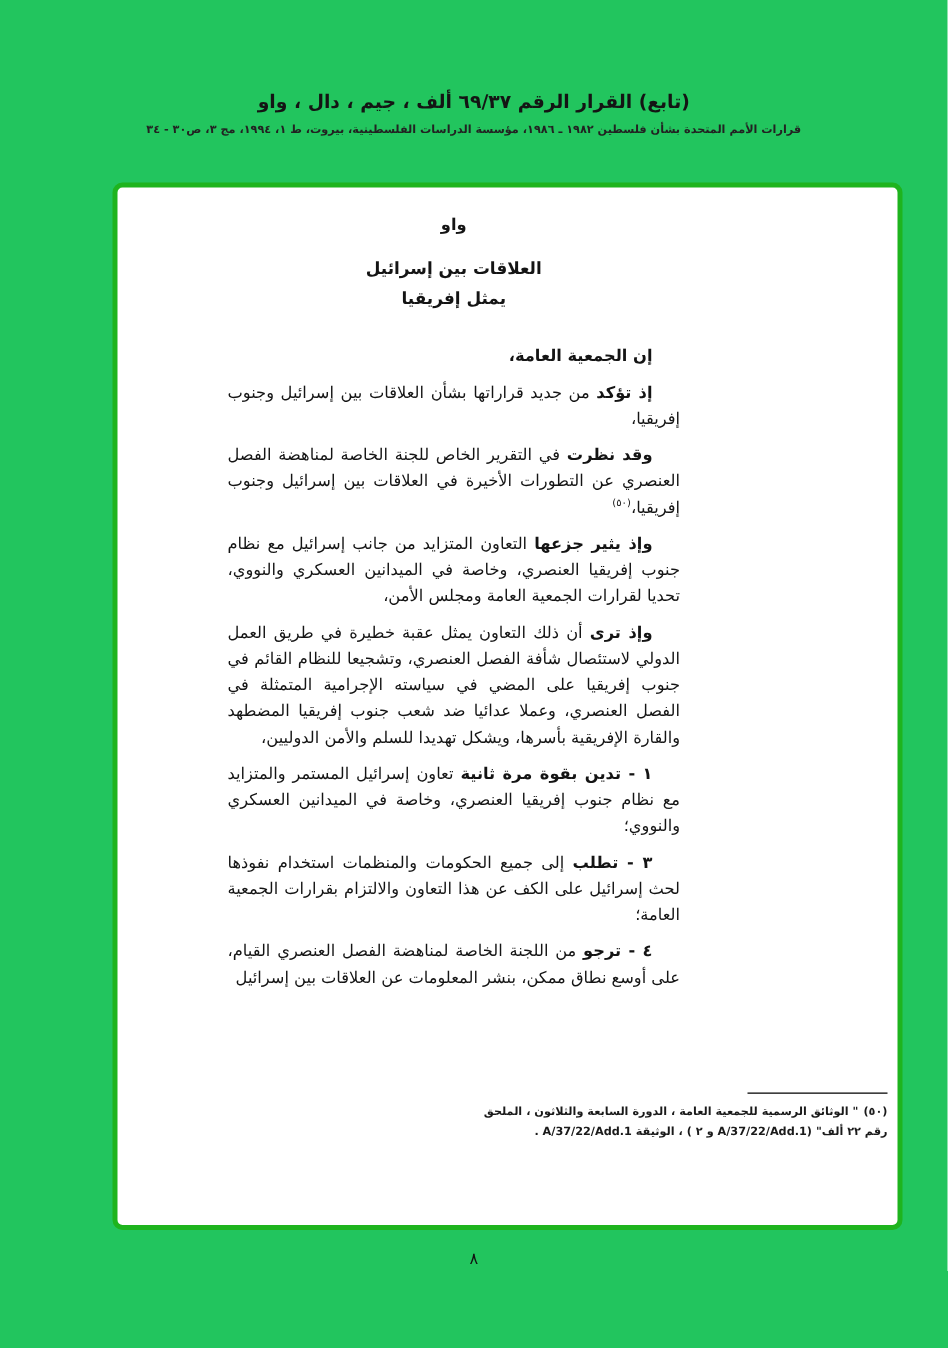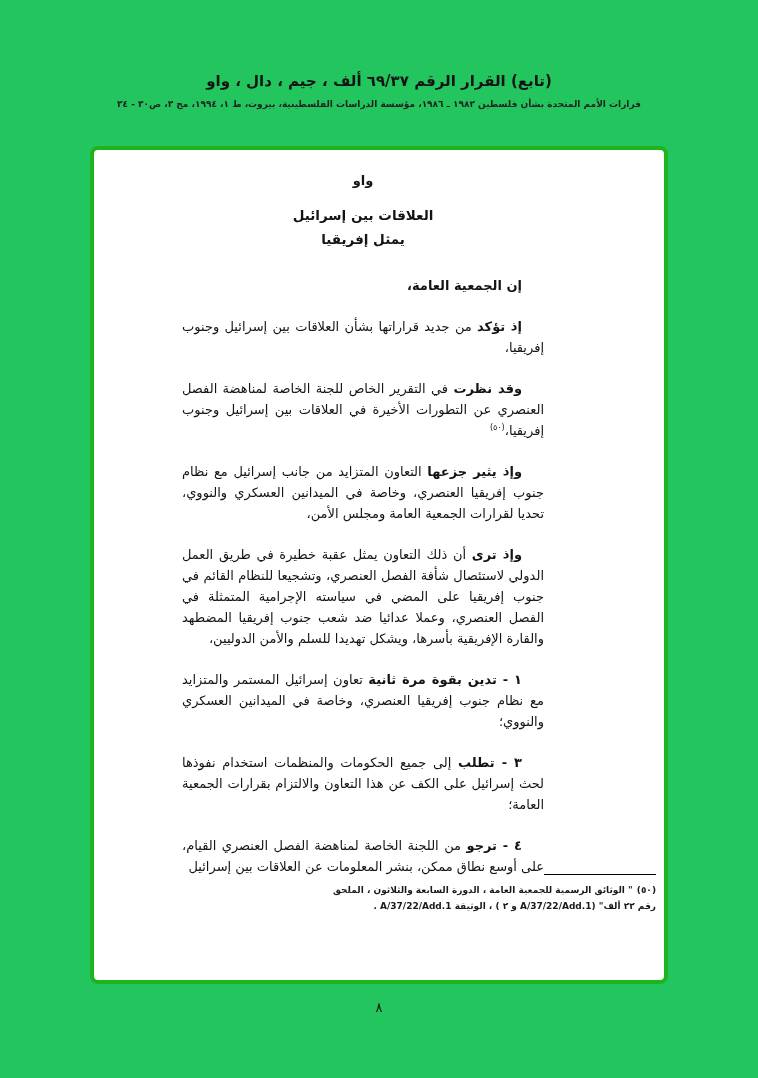--- a/index.html
+++ b/index.html
@@ -18,34 +18,34 @@
     text-align: center; font-size: 15px; font-weight: bold;
     letter-spacing: 0.2px;
   }
   .doc-source {
     position: absolute; top: 99px; left: 0; width: 100%;
     text-align: center; font-size: 9px; font-weight: bold; color: #222;
   }
 
   .green-frame {
     position: absolute; top: 146px; left: 90px;
-    width: 578px; height: 838px;
+    width: 632px; height: 838px;
     border: 4px solid var(--frame-green, #1eb41e);
     border-radius: 8px;
     background: #ffffff;
   }
 
   .content {
     position: absolute; top: 20px; left: 88px; width: 362px;
     font-size: 13px; line-height: 21px; text-align: justify;
   }
   .section-letter { text-align: center; font-weight: bold; font-size: 13px; margin-bottom: 12px; }
   .doc-heading { text-align: center; font-weight: bold; font-size: 13.5px; line-height: 24px; }
   .headings { margin-bottom: 23px; }
-  .para { text-align: justify; text-indent: 22px; margin-top: 20px; }
+  .para { text-align: justify; text-indent: 22px; margin-top: 8px; }
   .para.opening { margin-top: 24px; }
   .lead { font-weight: bold; }
   .fn-ref { font-size: 8px; vertical-align: super; line-height: 0; }
 
   .footnote {
     position: absolute; top: 724px; right: 8px; width: 424px;
     font-size: 9px; line-height: 16px; font-weight: bold;
     text-align: right; color: #1a1a1a;
   }
   .footnote-rule { width: 112px; height: 1px; background: #000; margin-bottom: 7px; }

